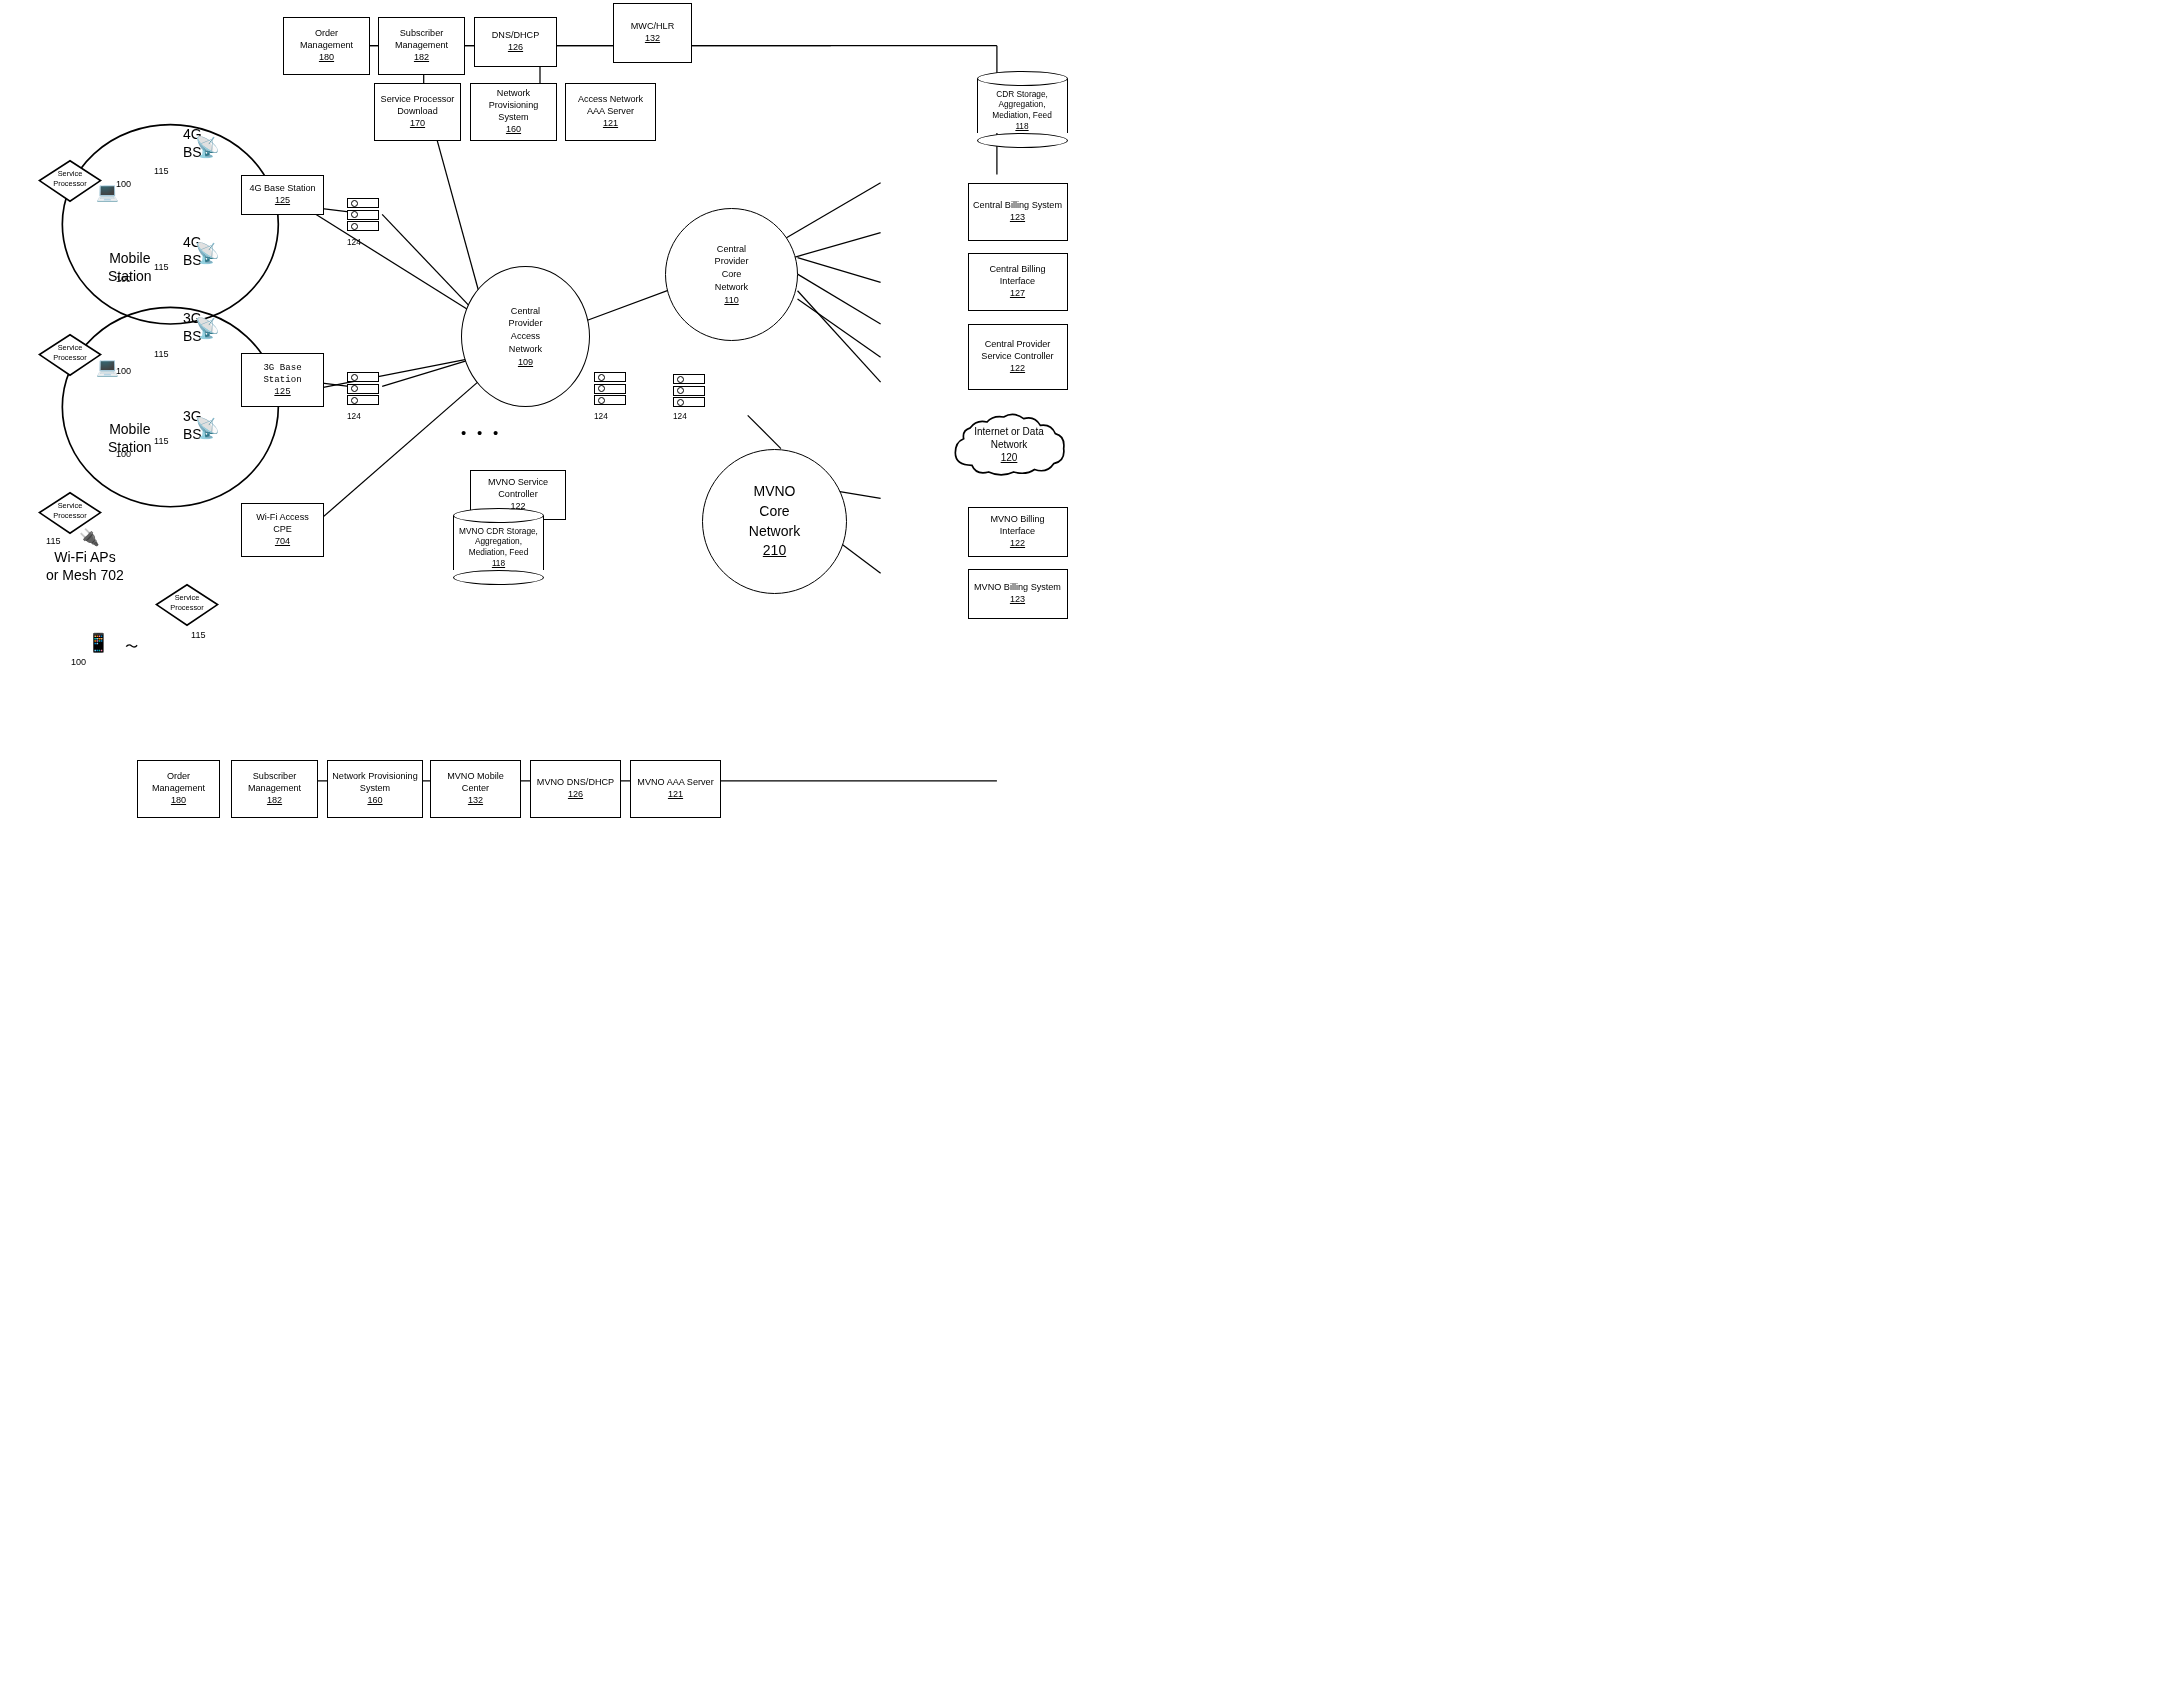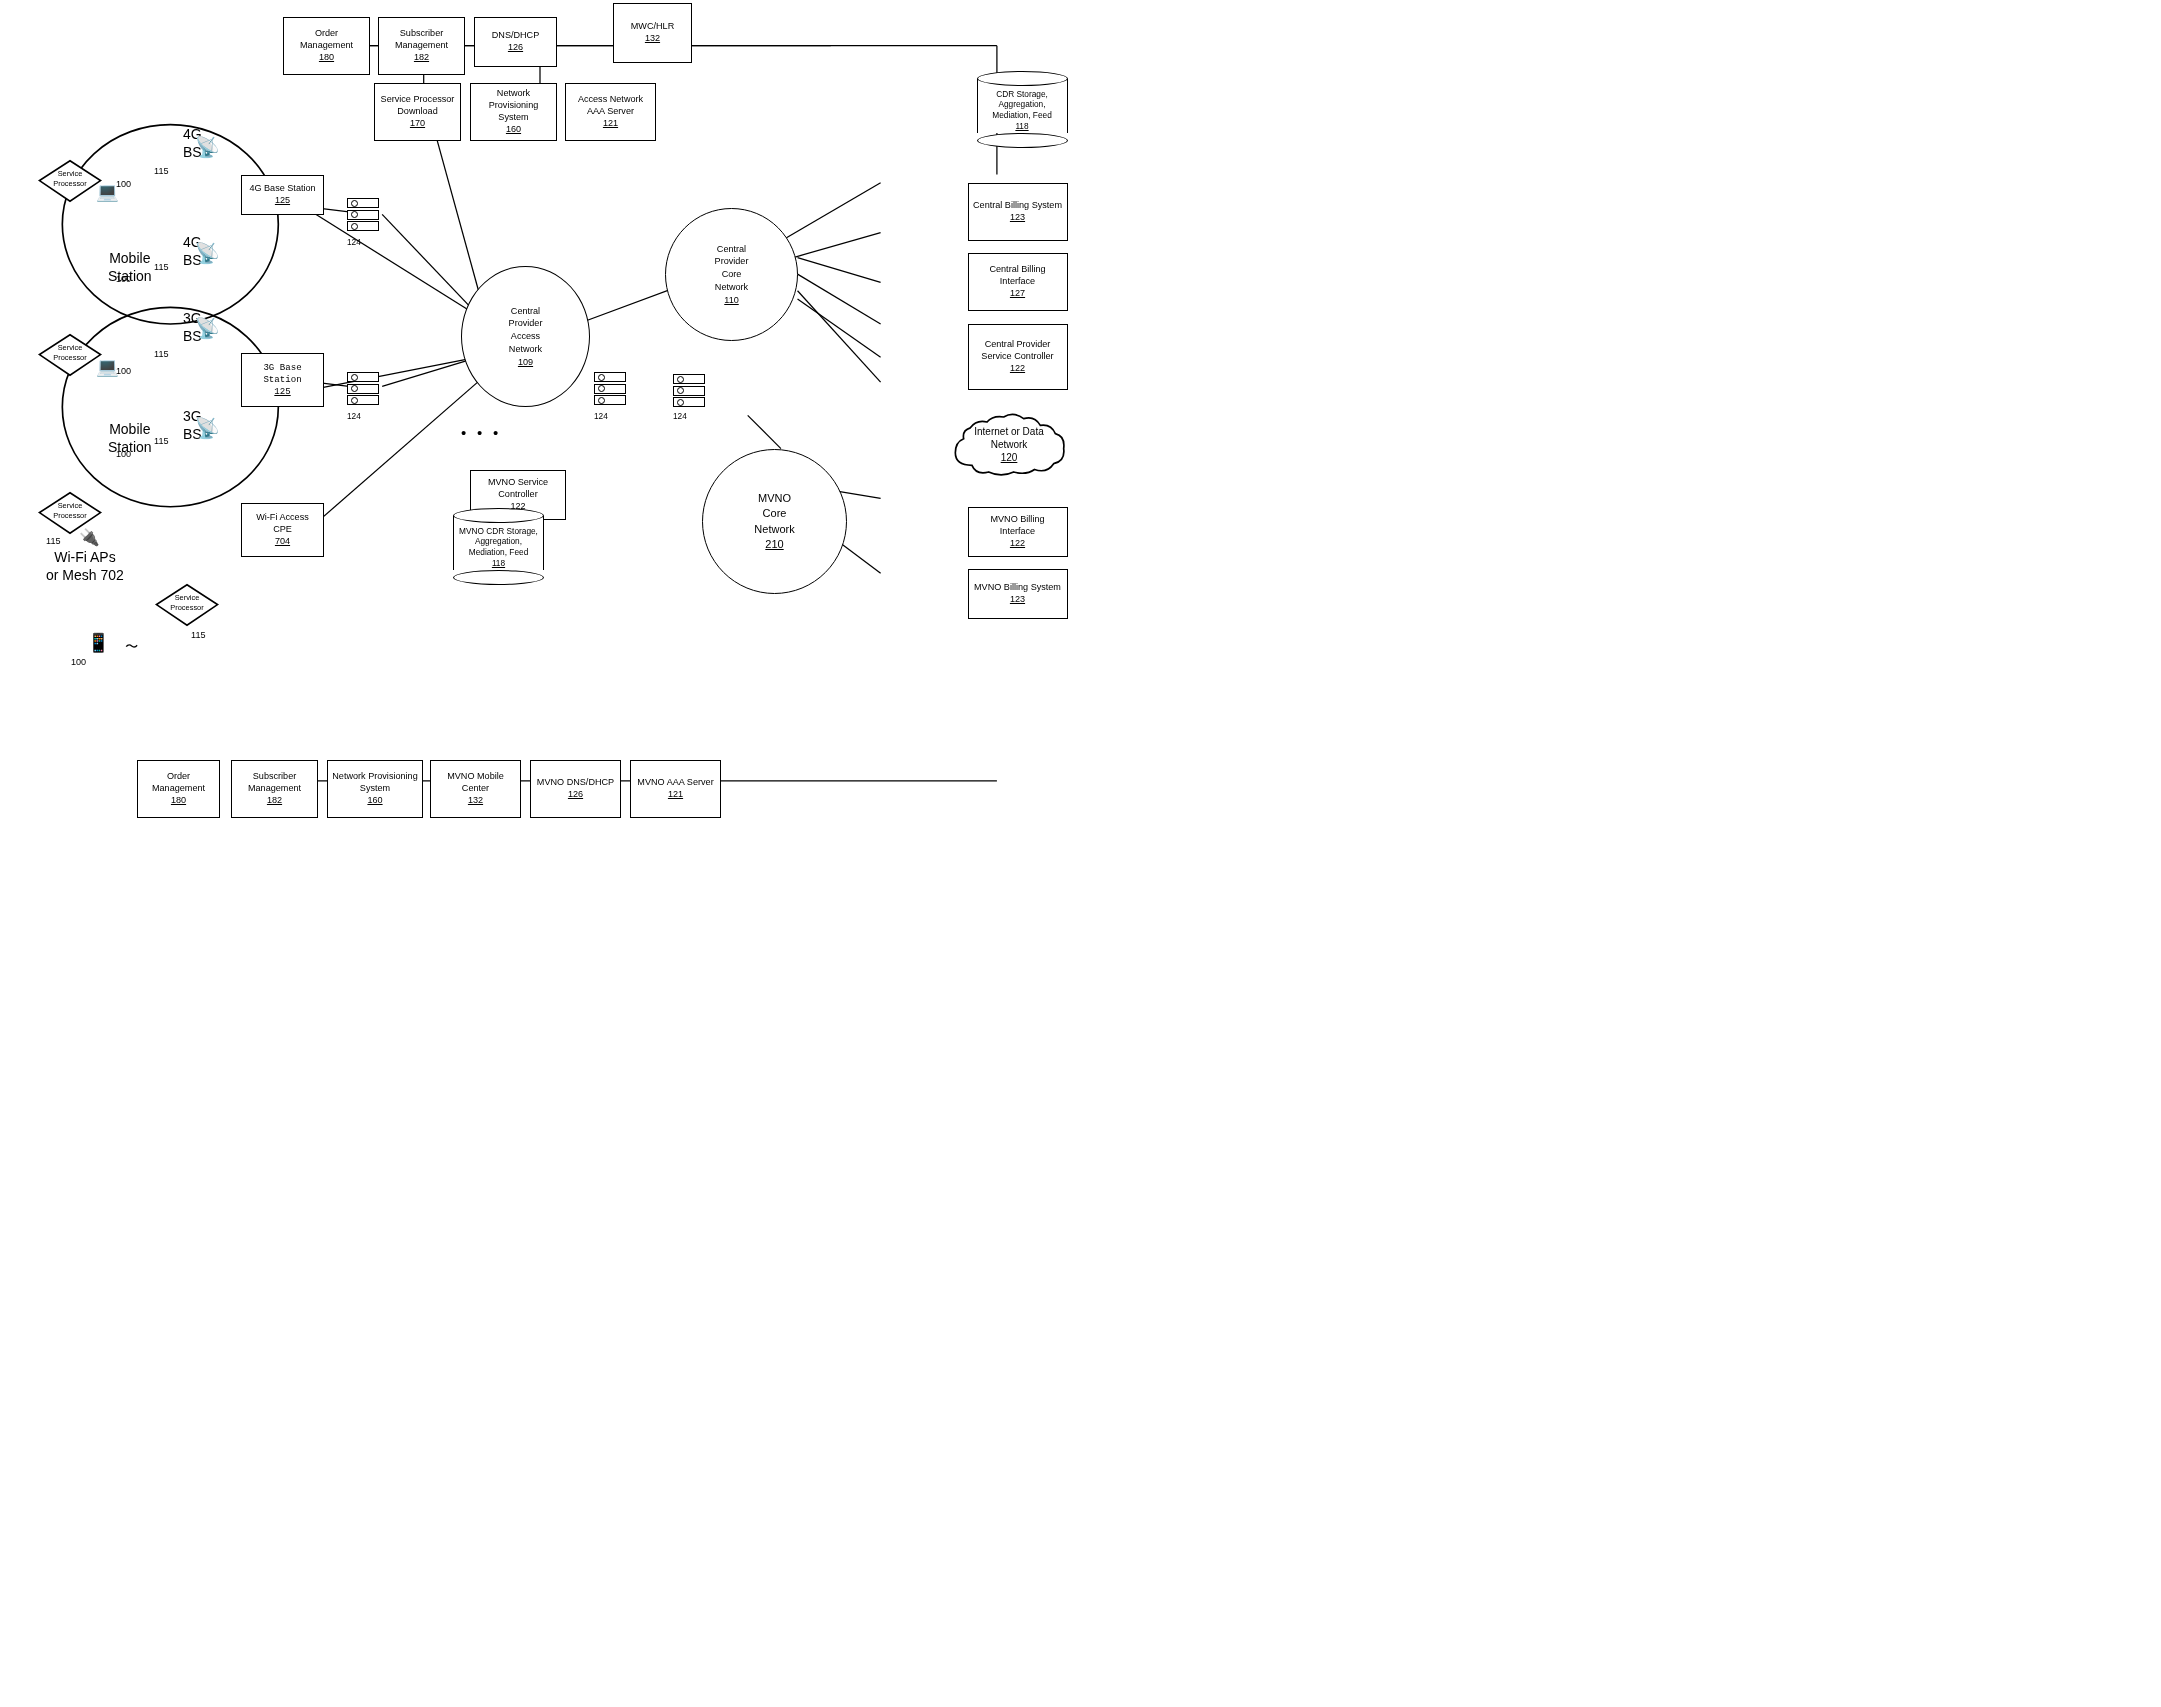--- a/index.html
+++ b/index.html
@@ -401,21 +401,21 @@
   </div>
 
   <div class="ellipse" style="left:665px; top:208px; width:133px; height:133px;">
     <div style="text-align:center; font-size:9.1px;">
       <span>Central<br>Provider<br>Core<br>Network</span><br>
       <span class="underline">110</span>
     </div>
   </div>
 
   <div class="ellipse" style="left:702px; top:449px; width:145px; height:145px;">
-    <div style="text-align:center; font-size:11px;">
+    <div style="text-align:center; font-size:14px;">
       <span>MVNO<br>Core<br>Network</span><br>
       <span class="underline">210</span>
     </div>
   </div>
 
   <div class="box" style="left:470px; top:470px; width:96px; height:50px;">
     <div>
       <span>MVNO Service Controller</span>
       <span class="underline">122</span>
     </div>

